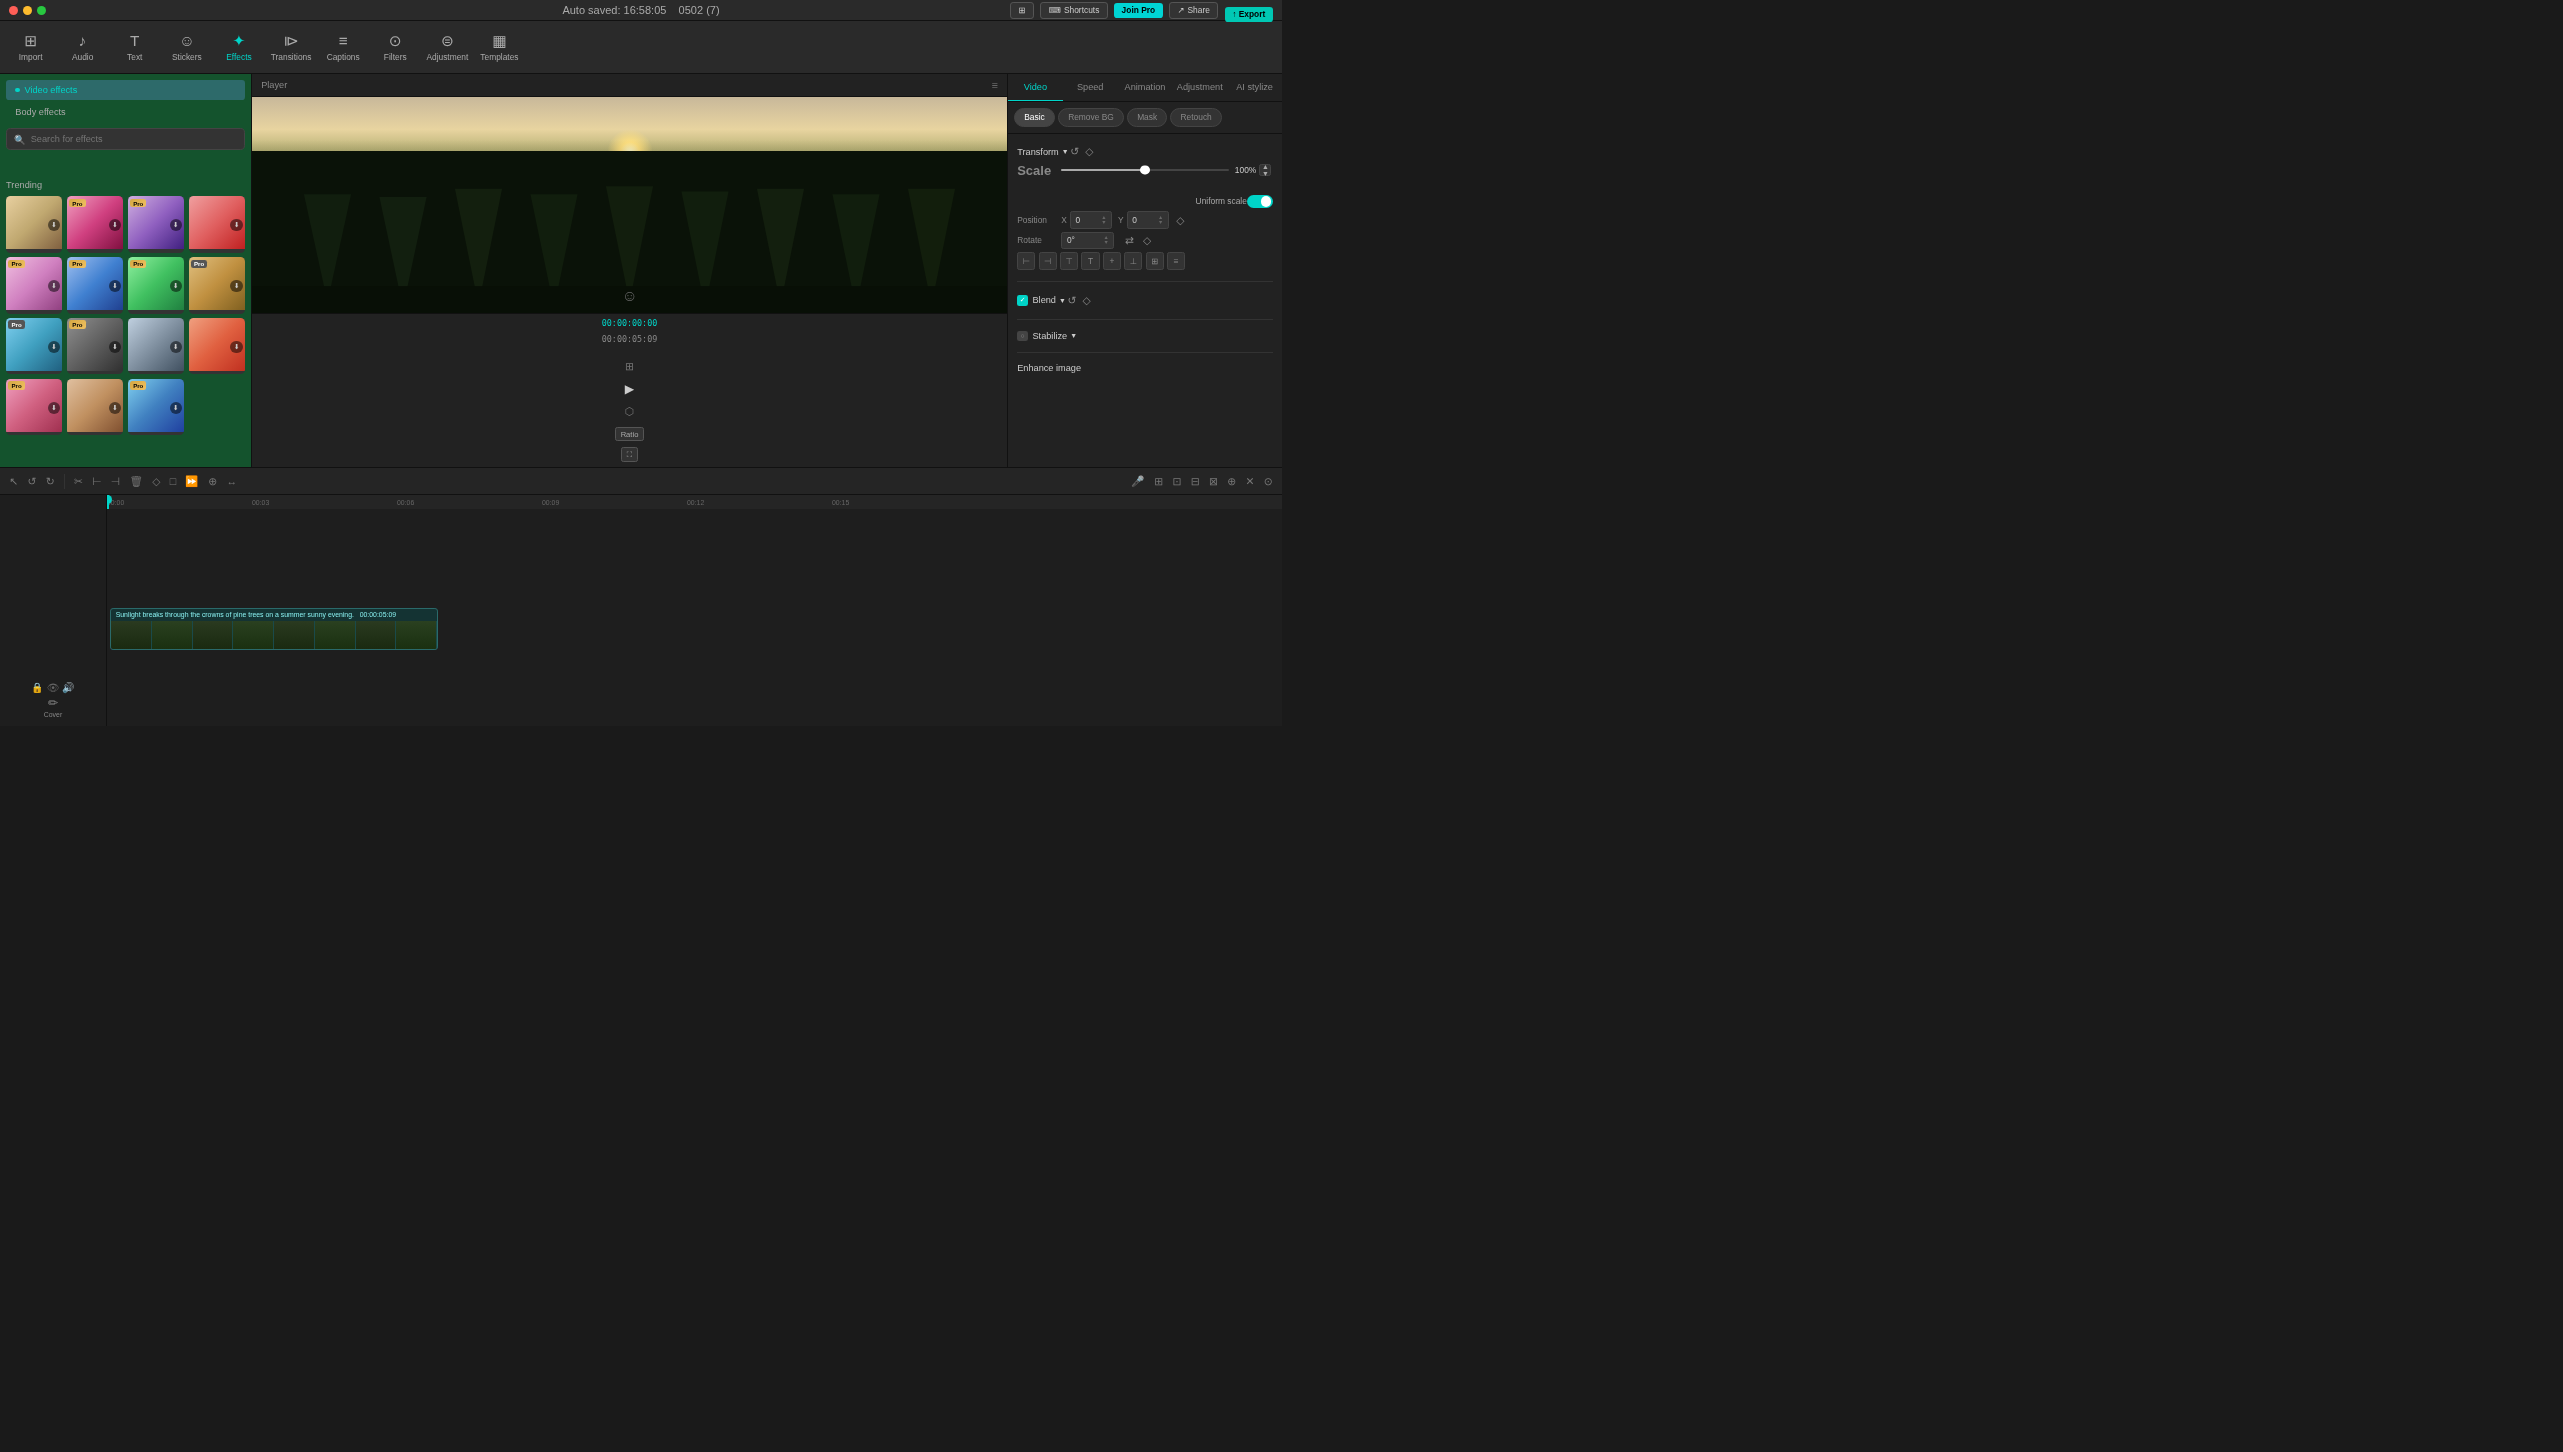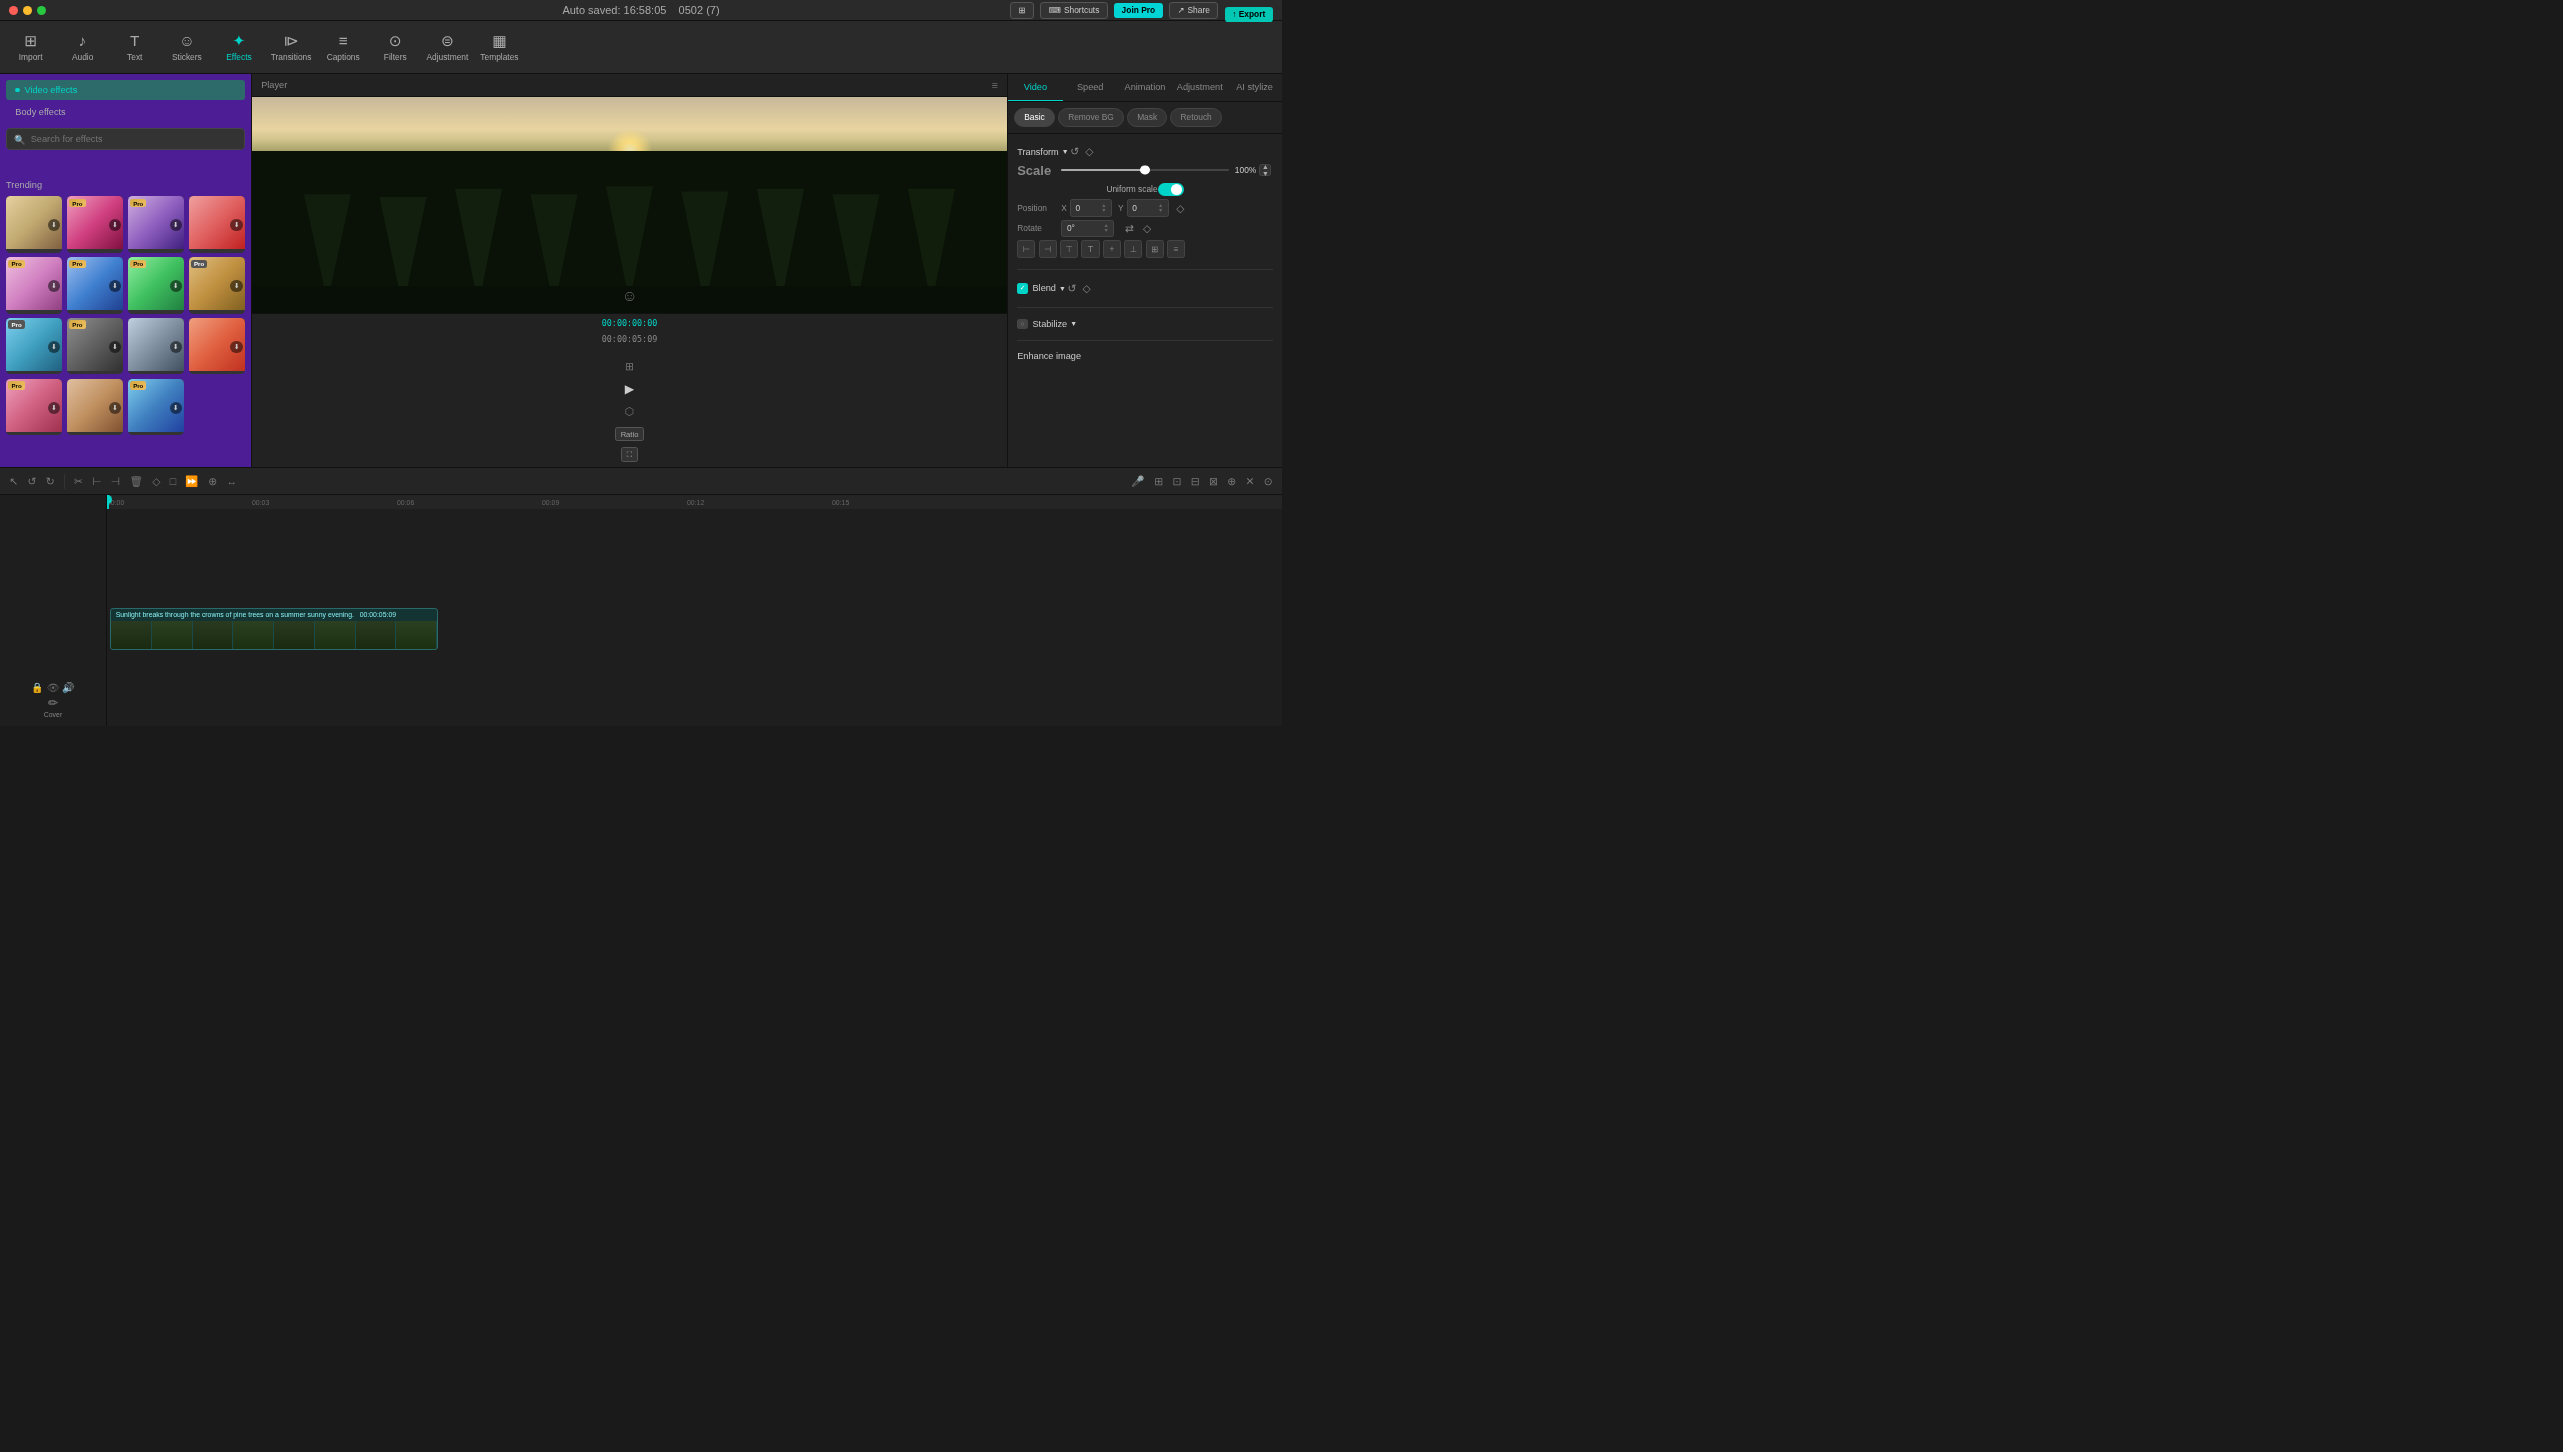--- a/index.html
+++ b/index.html
@@ -114,21 +114,21 @@
     
     .main-content {
       display: flex;
       flex: 1;
       overflow: hidden;
     }
 
     
     .left-panel {
       width: 252px;
-      background: #4c1d95;
+      background: #14532d;
       border-right: 0.8px solid #111;
       display: flex;
       flex-direction: column;
       overflow: hidden;
     }
     .left-panel-tabs {
       display: flex;
       flex-direction: column;
       padding: 6.1px;
       gap: 3.1px;
@@ -488,22 +488,22 @@
       align-items: center;
       justify-content: center;
       font-size: 6.9px;
       cursor: pointer;
       flex-direction: column;
     }
 
     .toggle-row {
       display: flex;
       align-items: center;
-      justify-content: center;
-      margin-top: 5px;
+      justify-content: flex-end;
+      margin-top: 17px;
     }
     .toggle-label { font-size: 8.4px; color: #aaa; }
     .toggle {
       width: 26px; height: 13.7px;
       border-radius: 6.9px;
       background: #00d4c8;
       position: relative;
       cursor: pointer;
     }
     .toggle::after {

